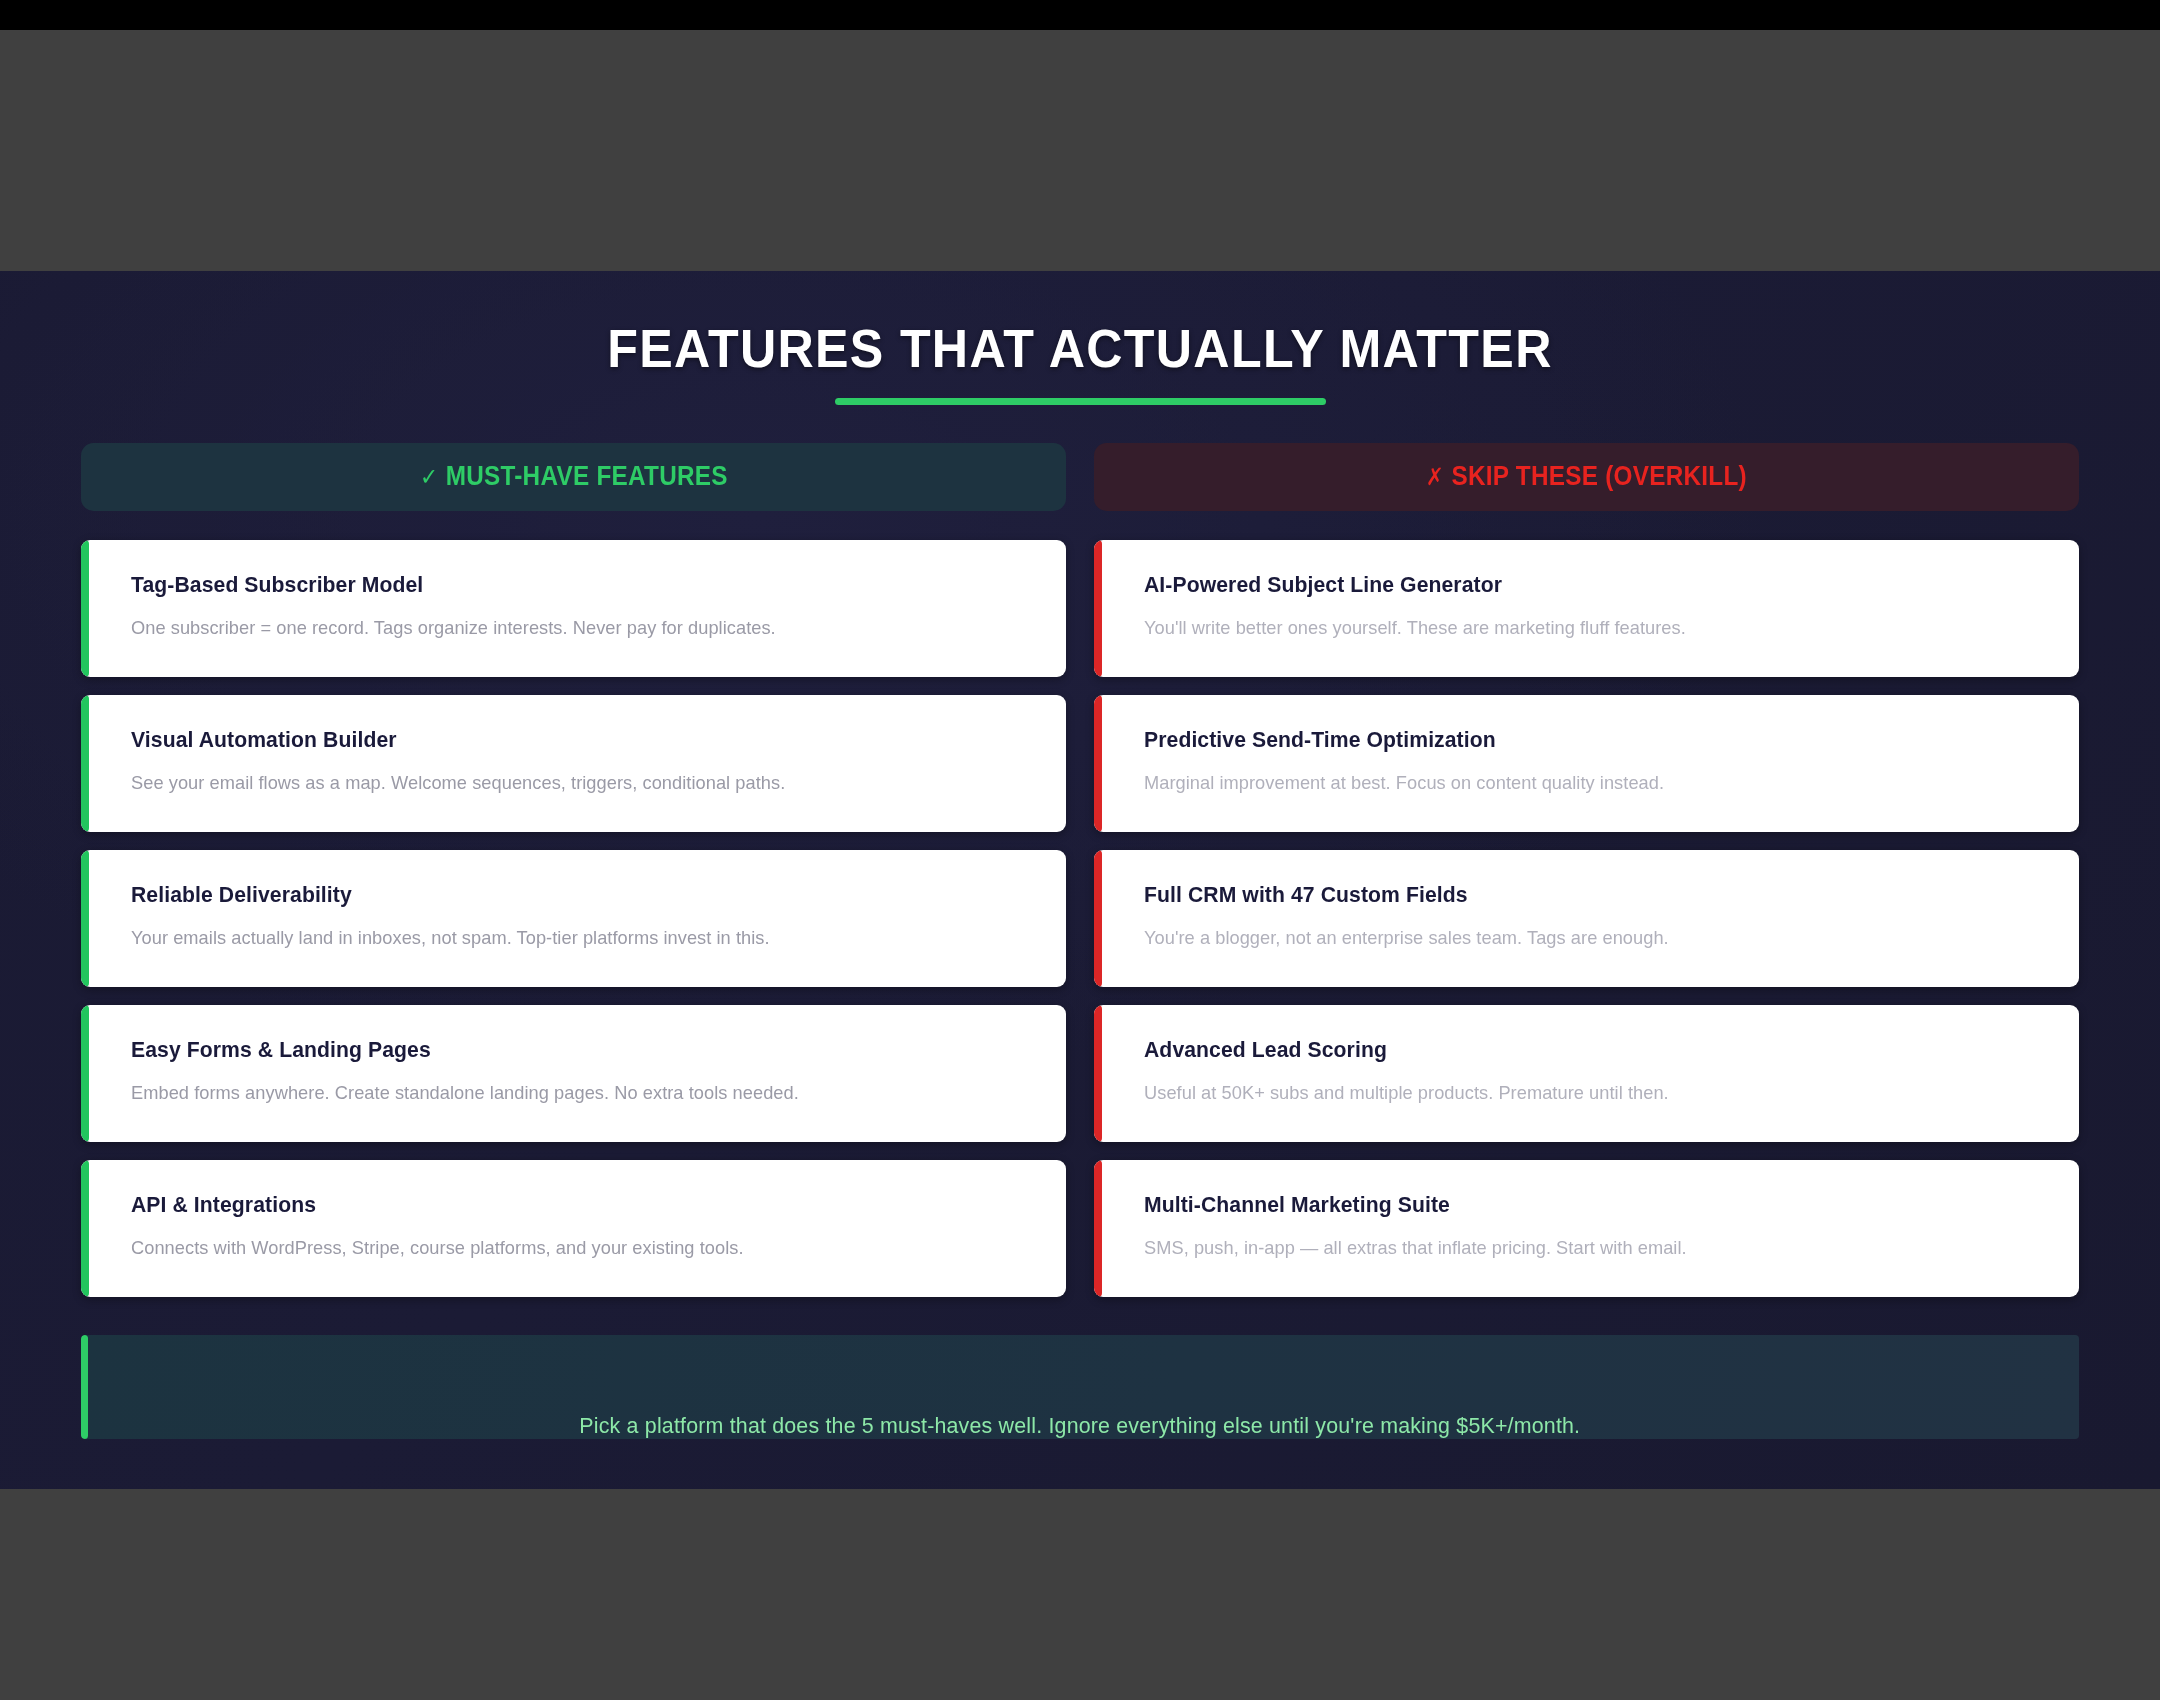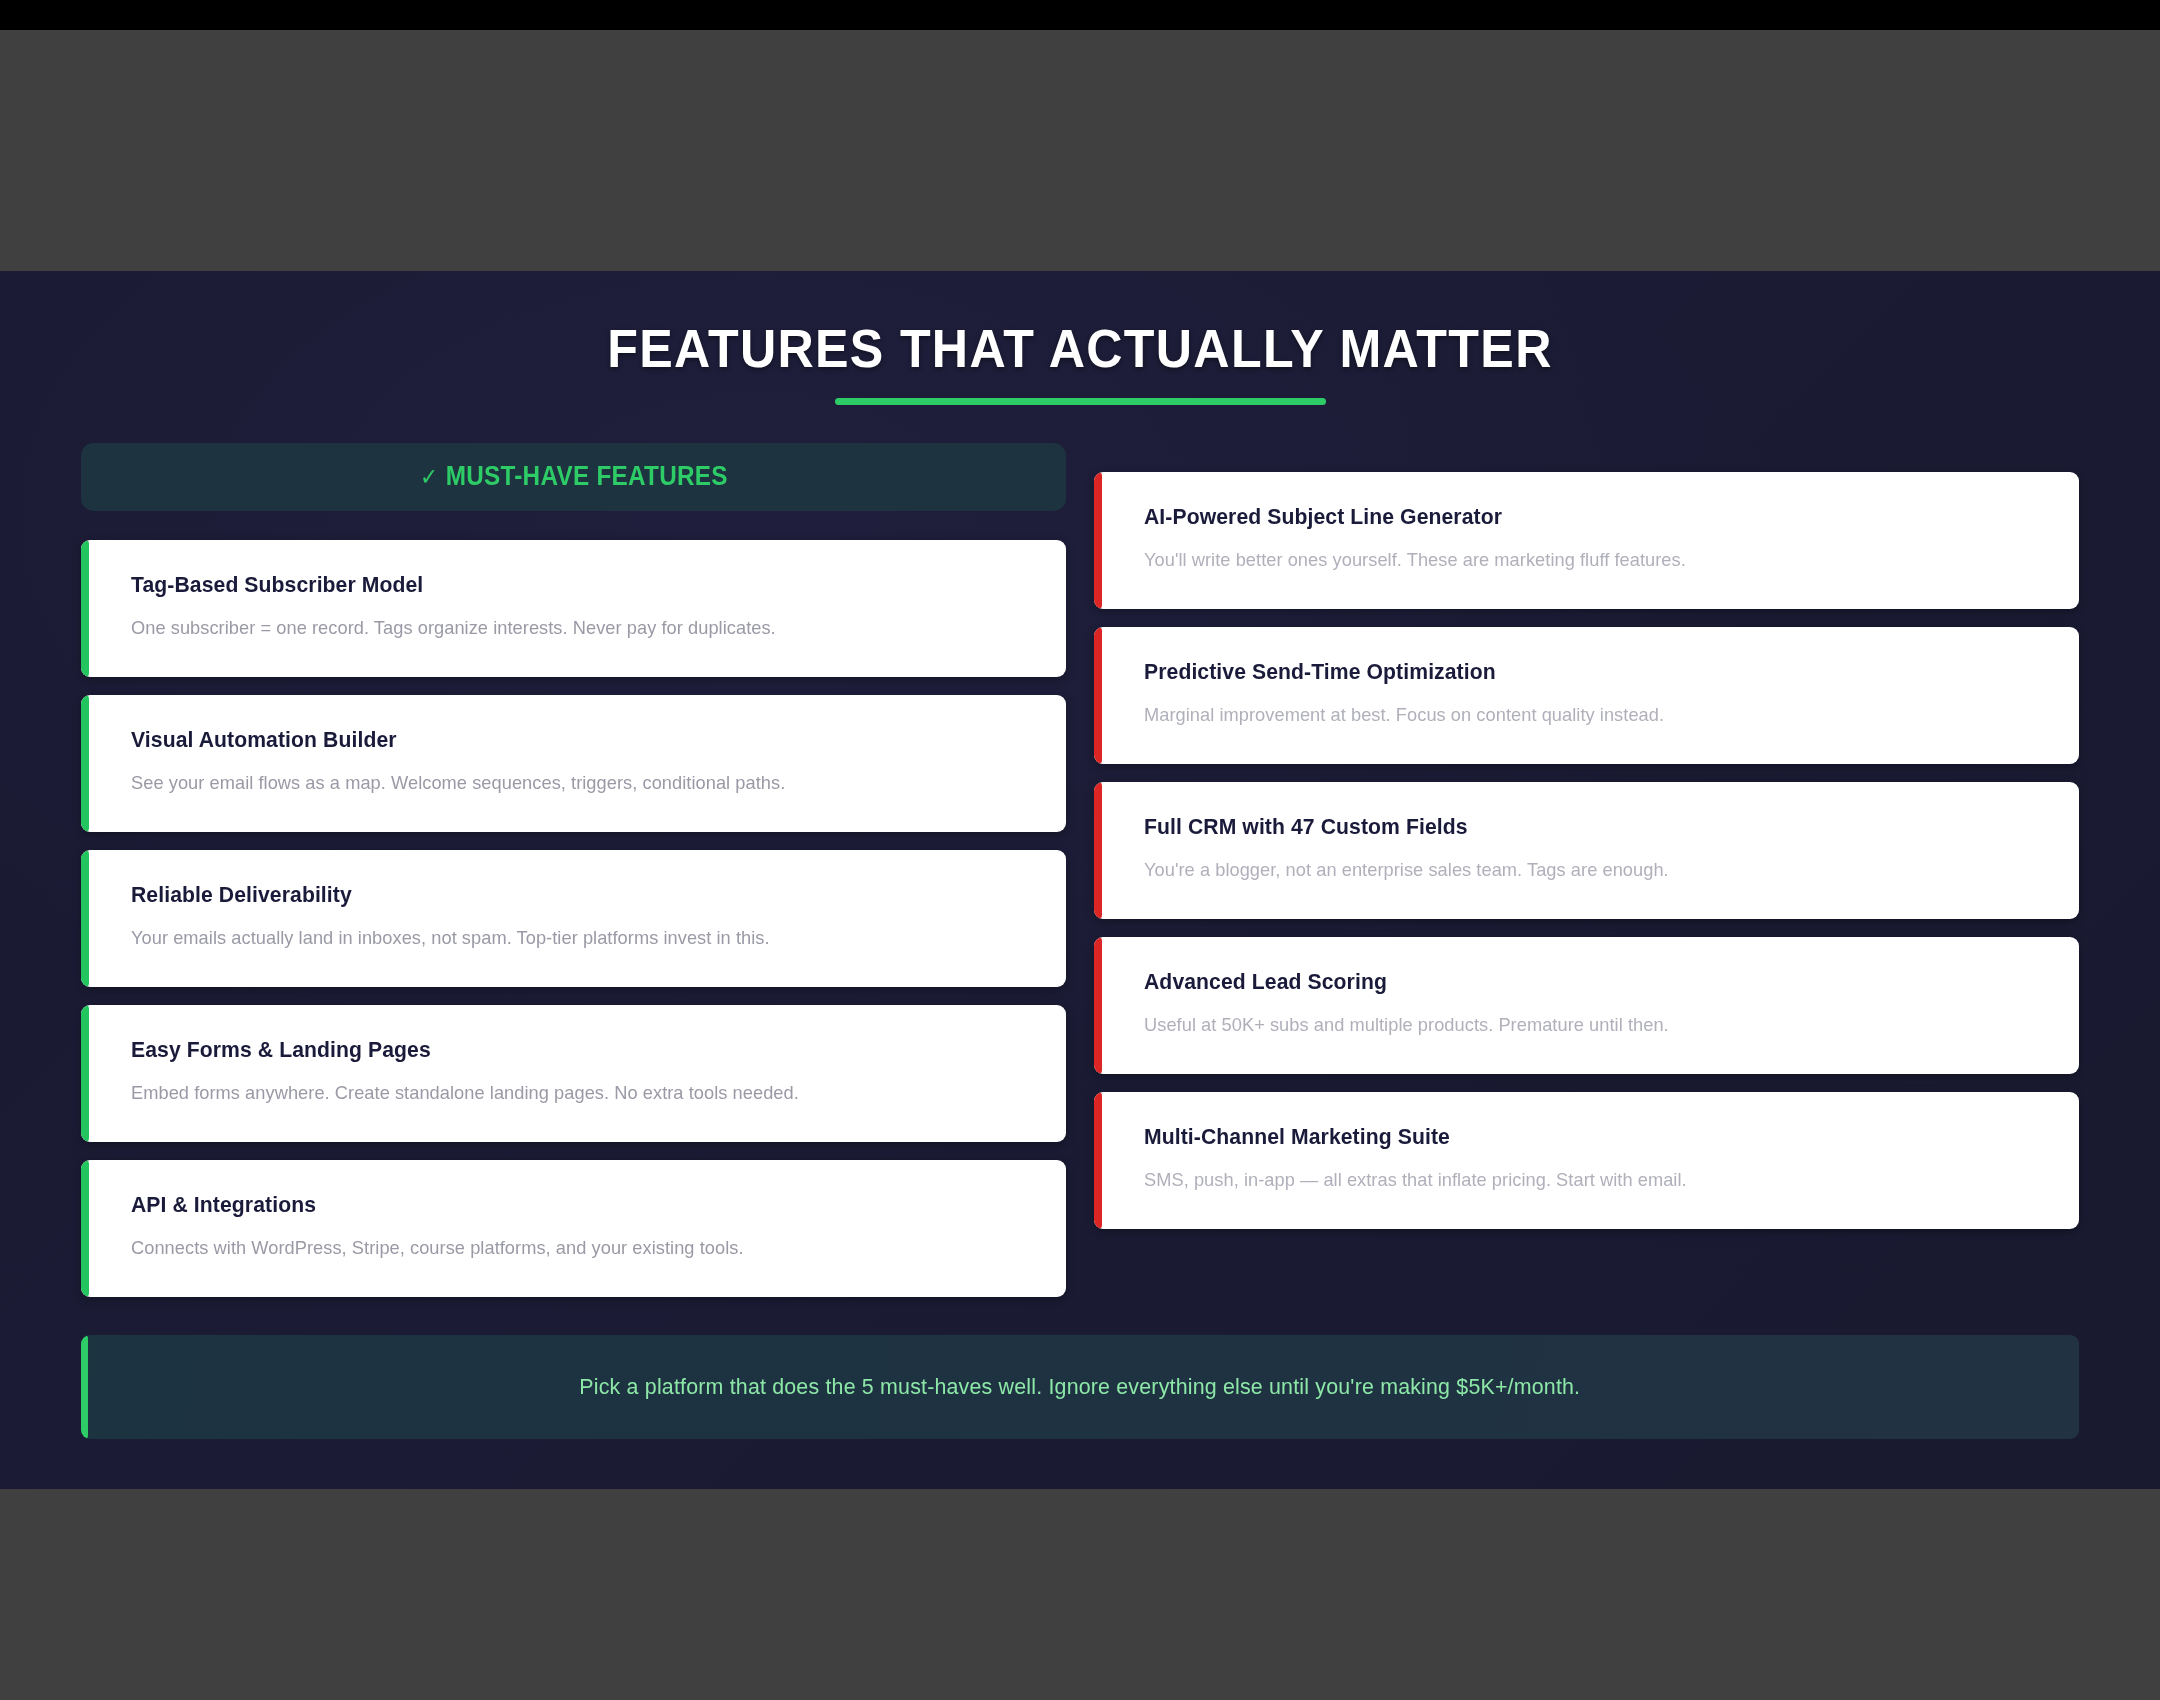--- a/index.html
+++ b/index.html
@@ -147,24 +147,24 @@
     white-space: nowrap;
   }
 
   .card.bad .card-desc { color: #b0b0bb; }
 
   
   .callout {
     position: relative;
     margin: 20px 81px 0 81px;
     height: 104px;
-    border-radius: 9px;
+    border-radius: 4px;
     background: linear-gradient(100deg, #1c3340 0%, #1e3242 55%, #213243 100%);
     display: flex;
-    align-items: center;
+    align-items: flex-end;
     justify-content: center;
     overflow: hidden;
   }
 
   .callout .accent {
     position: absolute;
     left: 0; top: 0; bottom: 0;
     width: 7.2px;
     background: #2ecc66;
     border-radius: 4.5px;
@@ -227,20 +227,25 @@
           <div class="card good">
             <span class="accent"></span>
             <div class="card-title">API &amp; Integrations</div>
             <div class="card-desc">Connects with WordPress, Stripe, course platforms, and your existing tools.</div>
           </div>
 
         </div>
       </div>
 
       <div class="column">
+        <div class="col-header bad">
+          <span class="hdr-inner">
+            <span class="hdr-icon">✗</span><span>SKIP THESE (OVERKILL)</span>
+          </span>
+        </div>
         <div class="cards">
 
           <div class="card bad">
             <span class="accent"></span>
             <div class="card-title">AI-Powered Subject Line Generator</div>
             <div class="card-desc">You'll write better ones yourself. These are marketing fluff features.</div>
           </div>
 
           <div class="card bad">
             <span class="accent"></span>

